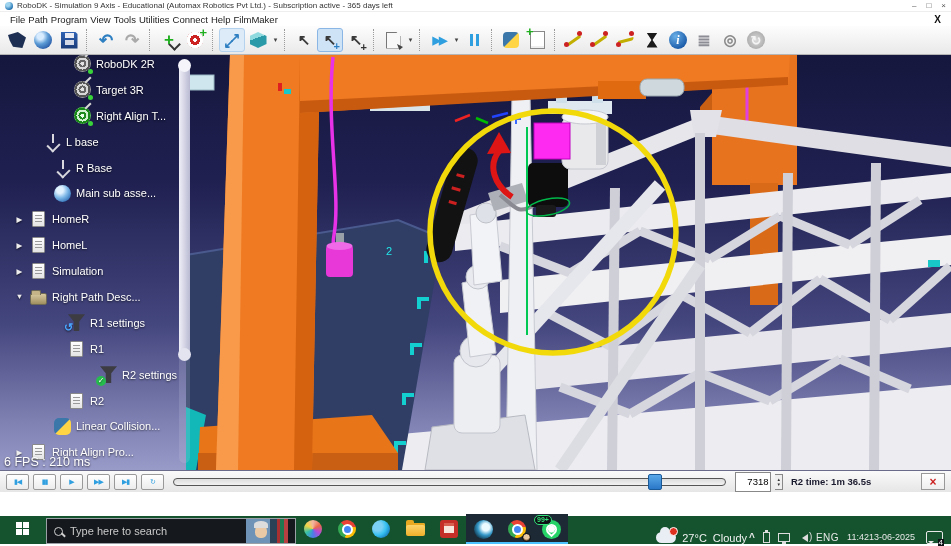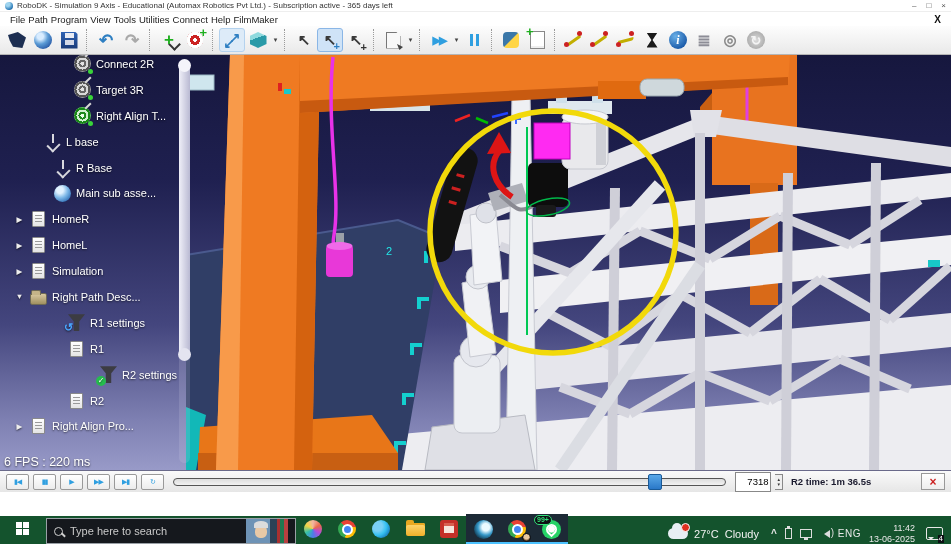--- a/index.html
+++ b/index.html
@@ -126,36 +126,36 @@
   .ai[data-icon="edge"]::before{content:"";width:18px;height:18px;border-radius:50%;background:radial-gradient(circle at 30% 35%,#7ad0f5 0 28%,#35c1f1 52%,#0c59a4 92%)}
   .ai[data-icon="explorer"]::before{content:"";width:19px;height:13px;background:linear-gradient(#ffd975,#f0b02a);border-radius:2px;box-shadow:inset 0 2px 0 #e8a820}
   .ai[data-icon="explorer"]::after{content:"";position:absolute;top:1px;left:1px;width:8px;height:4px;background:#e8a820;border-radius:2px 2px 0 0}
   .ai[data-icon="red-app"]::before{content:"";width:18px;height:18px;background:#c43028;border-radius:3px}
   .ai[data-icon="red-app"]::after{content:"";position:absolute;width:10px;height:12px;background:#f6e6dc;box-shadow:inset 0 -2px 0 #c43028,inset 0 3px 0 #d86050}
   .ai[data-icon="robodk"]::before{content:"";width:19px;height:19px;border-radius:50%;background:radial-gradient(circle at 62% 38%,#eafaff 0 22%,#3598c8 48%,#0b2a3c 82%)}
   .ai[data-icon="whatsapp"]::before{content:"";width:19px;height:19px;border-radius:50%;background:radial-gradient(circle at 50% 48%,#ffffff 0 3px,#25d366 4px)}
   .ai[data-icon="whatsapp"]::after{content:"";position:absolute;width:7px;height:7px;border:2px solid #fff;border-radius:50% 50% 50% 0;transform:rotate(-45deg)}
   .avatar-badge{position:absolute;right:3px;bottom:2px;width:9px;height:9px;border-radius:50%;background:radial-gradient(circle at 50% 35%,#e8c8a0 0 45%,#6a4a2a 70%);border:1px solid #0d1014}
   .wa-badge{position:absolute;top:1px;left:0;background:#0d1014;border:1px solid #35e07a;color:#35e07a;font-size:7px;line-height:8px;border-radius:6px;padding:0 2px;font-weight:bold}
-  .tb-right{margin-left:auto;display:flex;align-items:center;gap:12px;padding-right:8px}
+  .tb-right{margin-left:auto;display:flex;align-items:center;gap:2px;padding-right:8px}
   .weather{display:flex;align-items:center;gap:6px;font-size:11px;color:#f2f2f2;cursor:pointer}
   .cloud{width:20px;height:11px;position:relative;background:#e8eef4;border-radius:8px;flex:none}
   .cloud::before{content:"";position:absolute;left:4px;top:-5px;width:10px;height:10px;border-radius:50%;background:#e8eef4}
   .cloud::after{content:"";position:absolute;right:-2px;top:-5px;width:7px;height:7px;border-radius:50%;background:#e03020;border:1px solid #fff}
   .tray{display:flex;align-items:center;gap:8px;font-size:10px;color:#e8e8e8}
   .chev{font-size:10px;font-weight:bold;cursor:pointer}
   .mi{position:relative;cursor:pointer}
   .mi-batt{width:7px;height:11px;border:1px solid #ddd}
   .mi-batt::before{content:"";position:absolute;top:-3px;left:1px;width:3px;height:2px;background:#ddd}
   .mi-net{width:12px;height:9px;border:1px solid #ddd}
   .mi-net::before{content:"";position:absolute;bottom:-3px;left:3px;width:4px;height:2px;background:#ddd}
   .mi-vol{width:0;height:0;border:4px solid transparent;border-right:6px solid #ddd}
   .mi-vol::after{content:")";position:absolute;left:7px;top:-7px;color:#ddd;font-size:10px}
   .lang{font-size:10px;letter-spacing:.5px;cursor:pointer}
-  .clock{display:flex;flex-direction:column;align-items:flex-end;font-size:9px;line-height:10.5px;cursor:pointer}
+  .clock{display:flex;flex-direction:row;align-items:flex-end;font-size:9px;line-height:10.5px;cursor:pointer}
   .notif{width:17px;height:13px;border:1.5px solid #e8e8e8;border-radius:2px;position:relative;margin-left:3px;cursor:pointer}
   .notif::before{content:"";position:absolute;bottom:-4px;left:1px;width:0;height:0;border:3px solid transparent;border-top:3px solid #e8e8e8}
   .notif .n4{position:absolute;right:-2px;bottom:-4px;background:#0d1014;color:#fff;font-size:8px;line-height:8px;padding:0 1px}
 </style>
 </head>
 <body>
 
 <div class="screen">
 
   <div class="titlebar">
@@ -400,21 +400,21 @@
         <line x1="511" y1="64" x2="521" y2="64" stroke="#3a6aff" stroke-width="2"></line>
         <line x1="516" y1="59" x2="516" y2="69" stroke="#3a6aff" stroke-width="2"></line>
         <ellipse cx="553" cy="177" rx="123" ry="121" fill="none" stroke="#f2d90a" stroke-width="5.5"></ellipse>
       </g>
     </svg>
 
     <div class="tree">
       <div class="tree-row" style="padding-left:58px">
           <span class="expander"></span>
           <span class="ti" data-icon="target-gray"></span>
-          <span>Connect 2R</span>
+          <span>RoboDK 2R</span>
         </div>
       <div class="tree-row" style="padding-left:58px">
           <span class="expander"></span>
           <span class="ti" data-icon="target-gray"></span>
           <span>Target 3R</span>
         </div>
       <div class="tree-row" style="padding-left:58px">
           <span class="expander"></span>
           <span class="ti" data-icon="target-green"></span>
           <span>Right Align T...</span>
@@ -467,32 +467,37 @@
       <div class="tree-row" style="padding-left:84px">
           <span class="expander"></span>
           <span class="ti" data-icon="tool-check"></span>
           <span>R2 settings</span>
         </div>
       <div class="tree-row" style="padding-left:52px">
           <span class="expander"></span>
           <span class="ti" data-icon="doc"></span>
           <span>R2</span>
         </div>
+      <div class="tree-row" style="padding-left:38px">
+          <span class="expander"></span>
+          <span class="ti" data-icon="python"></span>
+          <span>Linear Collision...</span>
+        </div>
       <div class="tree-row" style="padding-left:14px">
           <span class="expander">▶</span>
           <span class="ti" data-icon="doc"></span>
           <span>Right Align Pro...</span>
         </div>
     </div>
 
     <div class="tree-scroll">
         <div class="tree-thumb"></div>
       </div>
 
-    <div class="fps">6 FPS : 220 ms</div>
+    <div class="fps">6 FPS : 210 ms</div>
   </div>
 
   <div class="playbar">
     <button class="pb-btn">▮◀</button>
     <button class="pb-btn">▮▮</button>
     <button class="pb-btn">▶</button>
     <button class="pb-btn">▶▶</button>
     <button class="pb-btn">▶▮</button>
     <button class="pb-btn">↻</button>
     <div class="pb-track">

